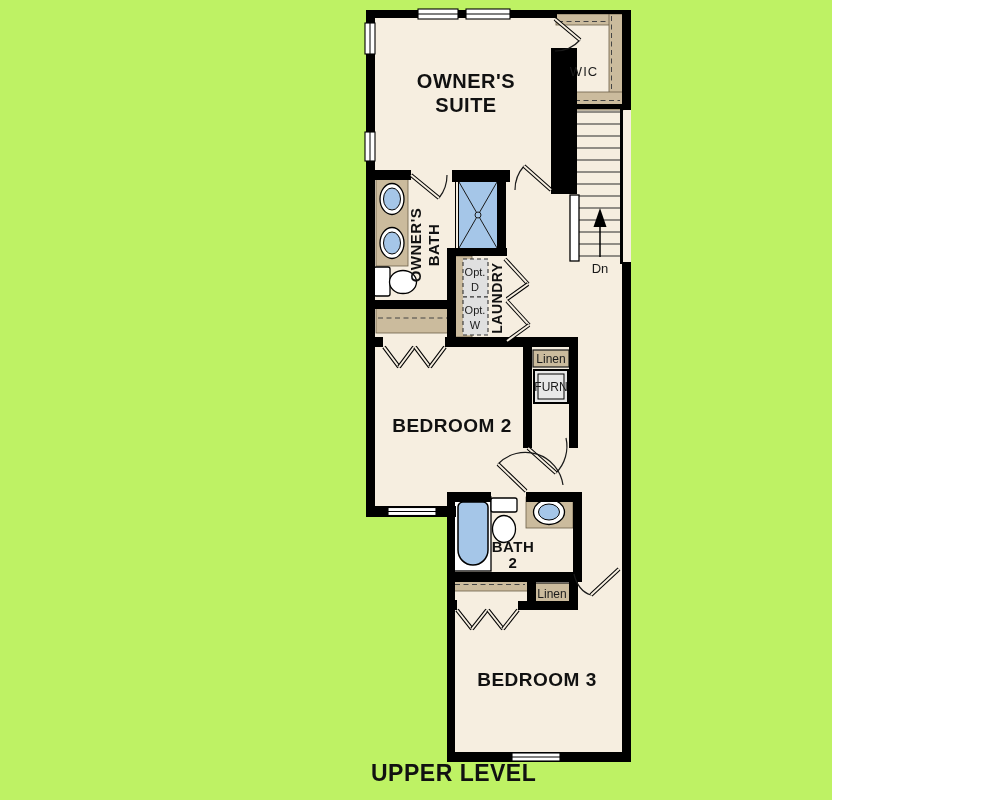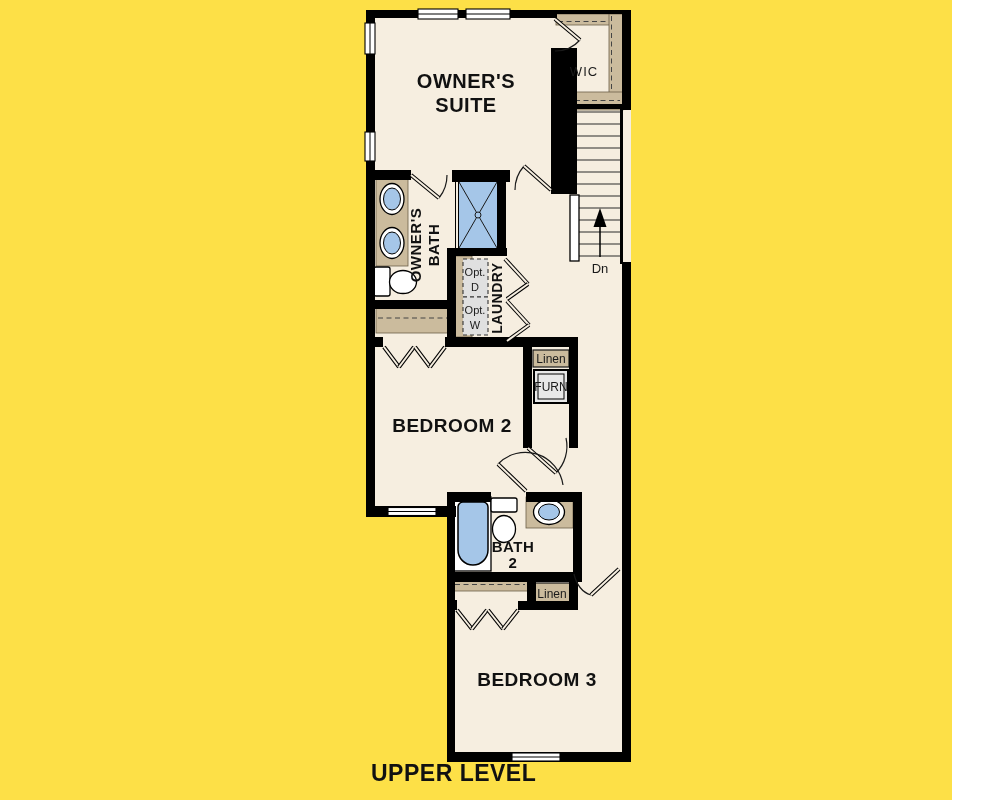--- a/index.html
+++ b/index.html
@@ -1,16 +1,16 @@
 <!DOCTYPE html>
 <html><head>
 <meta charset="utf-8">
 <style>
   html,body{margin:0;padding:0;background:#ffffff;}
-  #stage{position:relative;width:952px;height:800px;background:#fde047;overflow:hidden;
+  #stage{position:relative;width:832px;height:800px;background:#bef264;overflow:hidden;
          font-family:"Liberation Sans", sans-serif;}
   svg{display:block;}
   .floor{fill:#f6eee0;}
   .wall{fill:#000000;}
   .tread{stroke:#2a2a2a;stroke-width:1;}
   .tan{fill:#cbbb9d;stroke:#6b5f49;stroke-width:0.8;}
   .tanbox{fill:#cbbb9d;stroke:#1a1a1a;stroke-width:1.2;}
   .blue{fill:#a5c6e8;}
   .fixwhite{fill:#ffffff;stroke:#000000;stroke-width:1.3;}
   .dash{stroke:#444444;stroke-width:1;stroke-dasharray:5,3.5;fill:none;}

